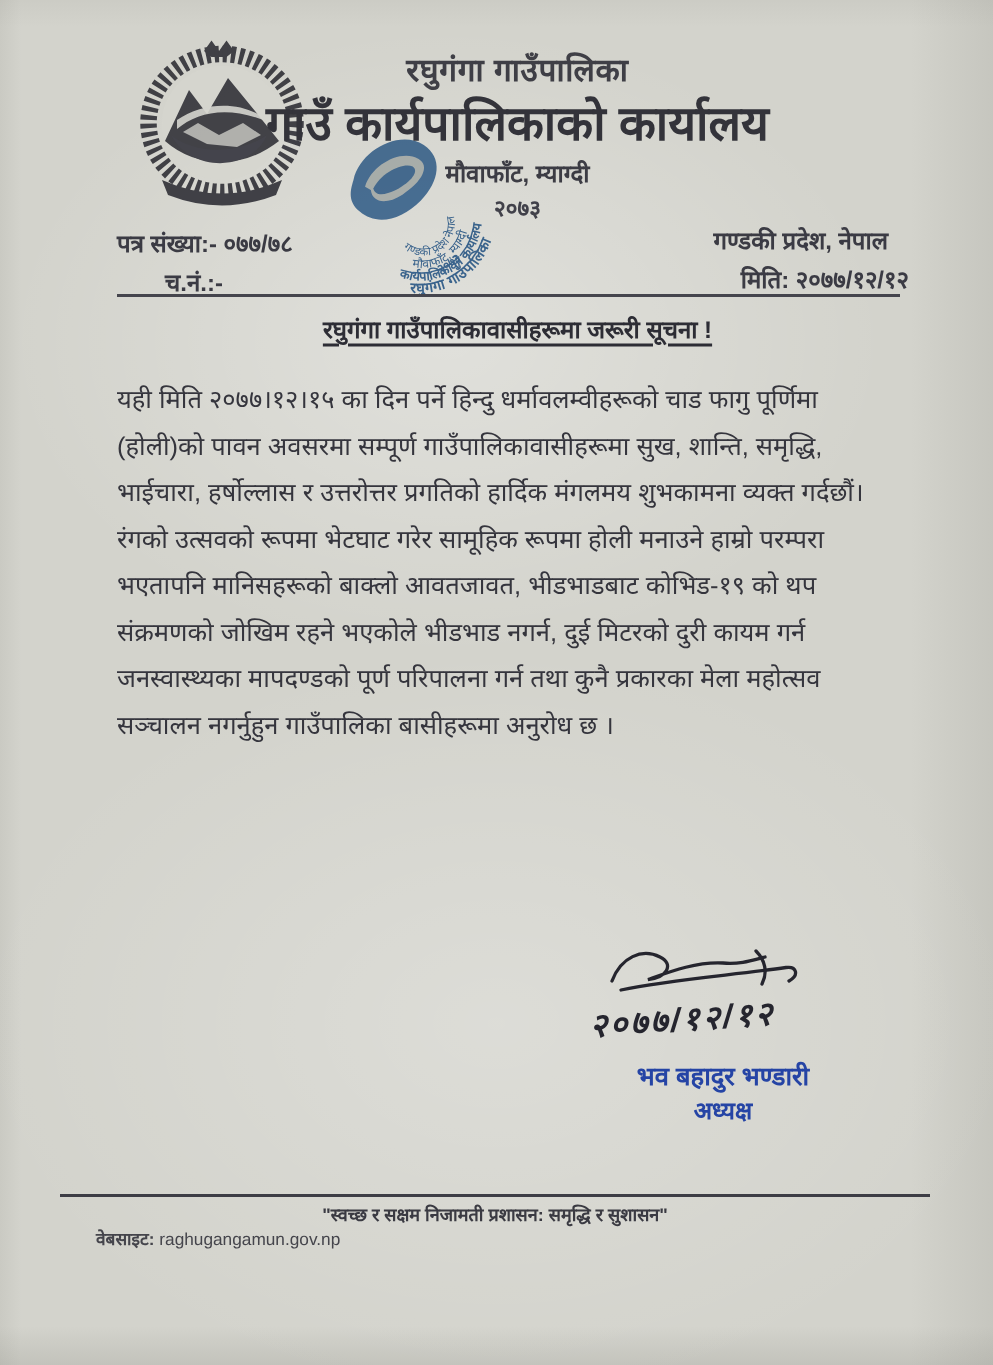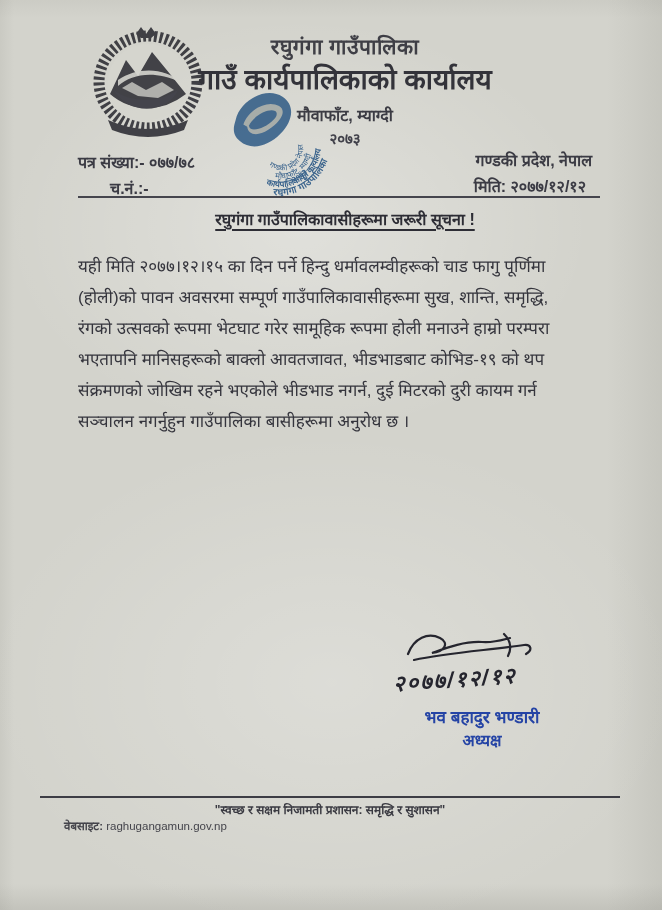--- a/index.html
+++ b/index.html
@@ -14,29 +14,29 @@
       linear-gradient(to right, rgba(120,120,112,0.10) 0px, rgba(120,120,112,0) 14px),
       linear-gradient(to left, rgba(120,120,112,0.14) 0px, rgba(120,120,112,0) 55px),
       linear-gradient(to top, rgba(120,120,112,0.18) 0px, rgba(120,120,112,0) 26px),
       linear-gradient(to bottom, rgba(120,120,112,0.08) 0px, rgba(120,120,112,0) 18px);
     color:#3a3a41;
   }
   .abs{position:absolute;}
   .center{text-align:center;}
   
   .h-muni{left:30px;top:32px;width:630px;font-size:21px;font-weight:600;letter-spacing:0.5px;color:#3f3f46;}
-  .h-office{left:30px;top:59px;width:630px;font-size:28px;font-weight:700;color:#33333a;}
+  .h-office{left:30px;top:59px;width:630px;font-size:32px;font-weight:700;color:#33333a;}
   .h-addr{left:30px;top:104px;width:630px;font-size:16px;font-weight:600;color:#3c3c44;}
   .h-year{left:30px;top:128px;width:630px;font-size:15px;font-weight:600;color:#41414a;}
   
   .meta{font-size:16px;font-weight:600;color:#3b3b44;}
   .m-letter{left:78px;top:151px;}
   .m-prov{right:70px;top:149px;}
   .m-ref{left:78px;top:177px;margin-left:32px;}
-  .m-date{right:76px;top:175px;}
+  .m-date{right:56px;top:175px;}
   .rule-top{left:78px;top:196px;width:522px;height:2px;background:#45454d;}
   
   .n-title{left:30px;top:208px;width:630px;font-size:16px;font-weight:700;color:#2d2d35;
            text-decoration:underline;text-underline-offset:4px;text-decoration-thickness:2px;text-align:center;}
   .body-wrap{left:78px;top:251px;width:521px;}
   .body-line{height:31px;line-height:31px;font-size:17px;color:#35353d;text-align:justify;text-align-last:justify;white-space:nowrap;}
   .body-line.last{text-align-last:left;}
   .body-line::after{content:"";display:inline-block;width:100%;}
   
   .sig-svg{left:398px;top:626px;}
@@ -113,23 +113,25 @@
     <span>मिति:</span>
     <span>२०७७/१२/१२</span>
   </div>
   <div class="abs rule-top"></div>
 
   <div class="abs center n-title">रघुगंगा गाउँपालिकावासीहरूमा जरूरी सूचना !</div>
 
   <div class="abs body-wrap">
     <div class="body-line">यही मिति २०७७।१२।१५ का दिन पर्ने हिन्दु धर्मावलम्वीहरूको चाड फागु पूर्णिमा</div>
     <div class="body-line">(होली)को पावन अवसरमा सम्पूर्ण गाउँपालिकावासीहरूमा सुख, शान्ति, समृद्धि,</div>
+    <div class="body-line">भाईचारा, हर्षोल्लास र उत्तरोत्तर प्रगतिको हार्दिक मंगलमय शुभकामना व्यक्त गर्दछौं।</div>
     <div class="body-line">रंगको उत्सवको रूपमा भेटघाट गरेर सामूहिक रूपमा होली मनाउने हाम्रो परम्परा</div>
     <div class="body-line">भएतापनि मानिसहरूको बाक्लो आवतजावत, भीडभाडबाट कोभिड-१९ को थप</div>
     <div class="body-line">संक्रमणको जोखिम रहने भएकोले भीडभाड नगर्न, दुई मिटरको दुरी कायम गर्न</div>
+    <div class="body-line">जनस्वास्थ्यका मापदण्डको पूर्ण परिपालना गर्न तथा कुनै प्रकारका मेला महोत्सव</div>
     <div class="body-line last">सञ्चालन नगर्नुहुन गाउँपालिका बासीहरूमा अनुरोध छ ।</div>
   </div>
 
   <svg class="abs sig-svg" width="144" height="42" viewBox="0 0 144 42">
     <g fill="none" stroke="#25252e" stroke-width="2.2" stroke-linecap="round">
       <path d="M10,28 C16,12 30,6 42,12 C52,17 46,26 34,27 C48,22 66,15 84,16 C96,17 104,14 112,12"></path>
       <path d="M16,34 C48,27 92,24 126,19 C133,18 135,24 128,28"></path>
       <path d="M106,8 C112,14 114,22 110,30"></path>
     </g>
   </svg>

